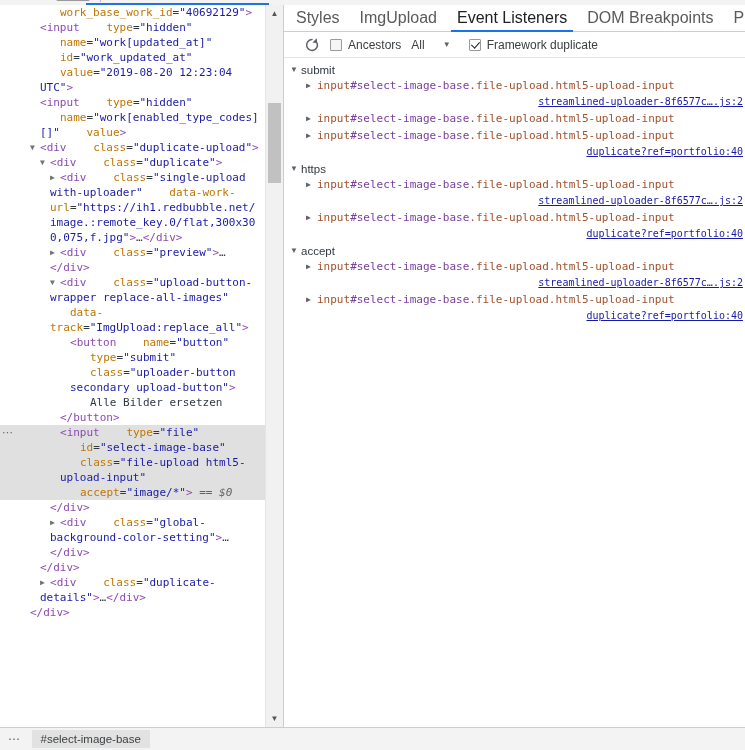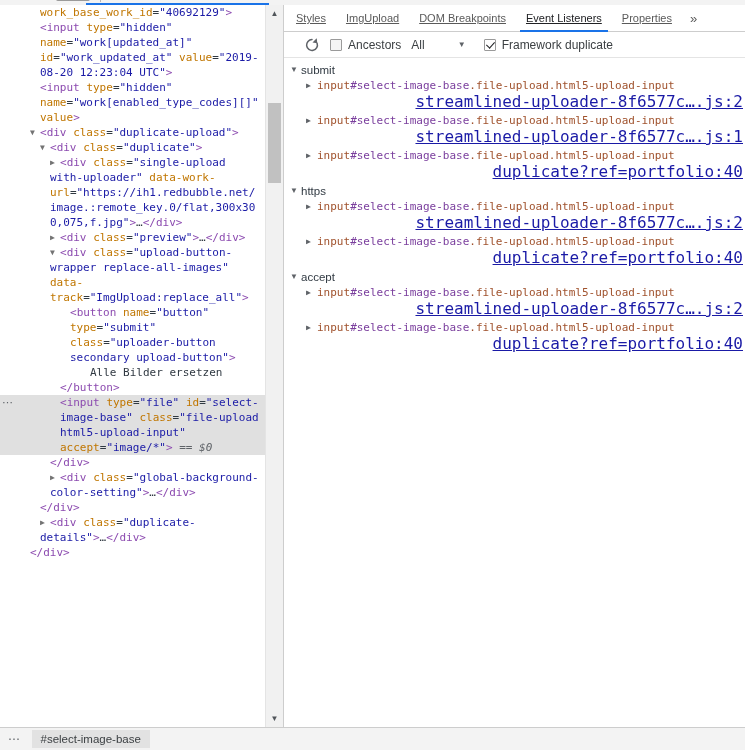--- a/index.html
+++ b/index.html
@@ -92,21 +92,21 @@
     font-size: 11px;
     letter-spacing: 1px;
     line-height: 15px;
   }
   .node-text {
     display: block;
   }
   
   .tok-punct   { color: #8c4bb0; }
   .tok-tag     { color: #8c4bb0; }
-  .tok-attr    { color: #c07600; }
+  .tok-attr    { color: #c07600; margin-left: 20px; }
   .tok-val     { color: #1a1aa6; }
   .tok-plain   { color: #303942; }
   .tok-text    { color: #303942; }
   .tok-close   { color: #8c4bb0; }
   .tok-eqdollar{ color: #5f6368; font-style: italic; }
 
   .twist {
     display: inline-block;
     width: 10px;
     text-align: left;
@@ -160,26 +160,25 @@
     border-bottom: 1px solid #cdcdcd;
     display: flex;
     align-items: stretch;
     background: #ffffff;
     padding-left: 2px;
   }
   .tab {
     display: flex;
     align-items: center;
     padding: 0 10px;
-    font-size: 11px;
+    font-size: 16px;
     color: #5a5a5a;
     position: relative;
     cursor: default;
     white-space: nowrap;
-    text-decoration: underline;
   }
   .tab.active {
     color: #202124;
   }
   .tab.active::after {
     content: "";
     position: absolute;
     left: 4px; right: 4px; bottom: -1px;
     height: 2px;
     background: #1a73e8;
@@ -228,21 +227,21 @@
     width: 4px; height: 7px;
     border: solid #202124;
     border-width: 0 1.6px 1.6px 0;
     transform: rotate(42deg);
   }
   .tb-label { margin-right: 10px; }
   .tb-select {
     display: flex; align-items: center;
     margin-right: 6px;
   }
-  .tb-select .sel-val { margin-right: 33px; }
+  .tb-select .sel-val { margin-right: 18px; }
   .tb-select .caret { font-size: 8px; color: #5f6368; }
   .tb-gap { width: 12px; }
 
   
   #listeners {
     position: relative;
     padding-top: 4px;
     font-family: "DejaVu Sans Mono", "Liberation Mono", monospace;
     font-size: 11px;
     line-height: 16px;
@@ -289,21 +288,21 @@
   .ev-sig .sel-cls { color: #a0522d; }
   .ev-src {
     text-align: right;
     padding-right: 2px;
     line-height: 16px;
   }
   .ev-src a {
     color: #1a1aa6;
     text-decoration: underline;
     font-family: "DejaVu Sans Mono", "Liberation Mono", monospace;
-    font-size: 16px;
+    font-size: 10px;
     cursor: pointer;
   }
 
   
   #breadcrumb-bar {
     position: absolute;
     bottom: 0; left: 0;
     width: 745px;
     height: 23px;
     background: #f3f3f3;
@@ -347,22 +346,22 @@
       <div class="sb-thumb"></div>
       <div class="sb-arrow down">▼</div>
     </div>
   </div>
 
   <div id="right-pane">
 
     <div id="tabbar">
         <div class="tab">Styles</div>
         <div class="tab">ImgUpload</div>
+        <div class="tab active">Event Listeners</div>
         <div class="tab">DOM Breakpoints</div>
-        <div class="tab active">Event Listeners</div>
         <div class="tab">Properties</div>
         <div class="tab-more">»</div>
       </div>
 
     <div id="el-toolbar">
       <span class="refresh-icon">
         <svg viewBox="0 0 16 16" width="16" height="16" aria-hidden="true">
           <path d="M8 2.6a5.4 5.4 0 1 0 5.1 3.6" fill="none" stroke="#5f6368" stroke-width="1.5" stroke-linecap="round"></path>
           <path d="M12.7 1.3 L13.3 6.2 L8.5 5.4 Z" fill="#5f6368"></path>
         </svg>
@@ -388,21 +387,20 @@
           <span>submit</span>
         </div>
         <div class="ev-item">
           <span class="twist-closed">▶</span>
           <div class="ev-sig"><span class="sel-tag">input</span><span class="sel-id">#select-image-base</span><span class="sel-cls">.file-upload.html5-upload-input</span></div>
           <div class="ev-src"><a>streamlined-uploader-8f6577c….js:2</a></div>
         </div>
         <div class="ev-item">
           <span class="twist-closed">▶</span>
           <div class="ev-sig"><span class="sel-tag">input</span><span class="sel-id">#select-image-base</span><span class="sel-cls">.file-upload.html5-upload-input</span></div>
-          <div class="ev-src"><a>streamlined-uploader-8f6577c….js:1</a></div>
         </div>
         <div class="ev-item">
           <span class="twist-closed">▶</span>
           <div class="ev-sig"><span class="sel-tag">input</span><span class="sel-id">#select-image-base</span><span class="sel-cls">.file-upload.html5-upload-input</span></div>
           <div class="ev-src"><a>duplicate?ref=portfolio:40</a></div>
         </div>
         <div class="ev-group-header">
           <span class="twist-open">▼</span>
           <span>https</span>
         </div>

